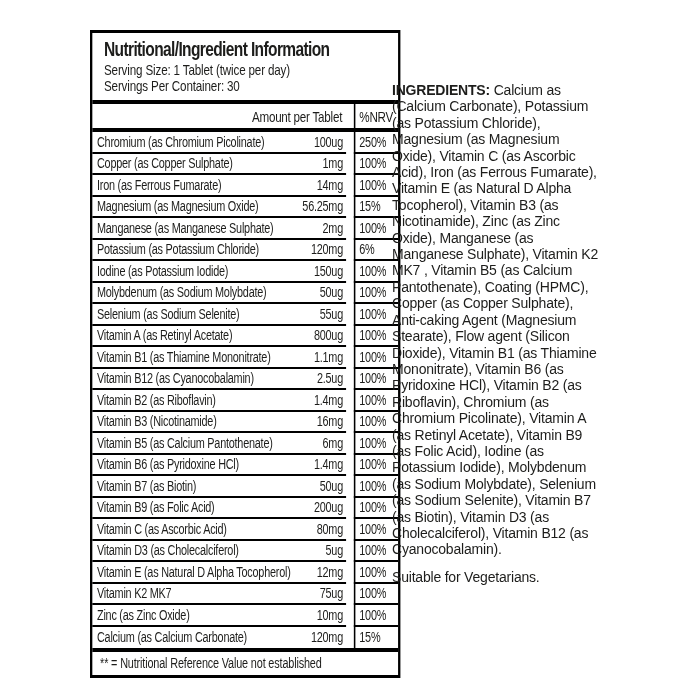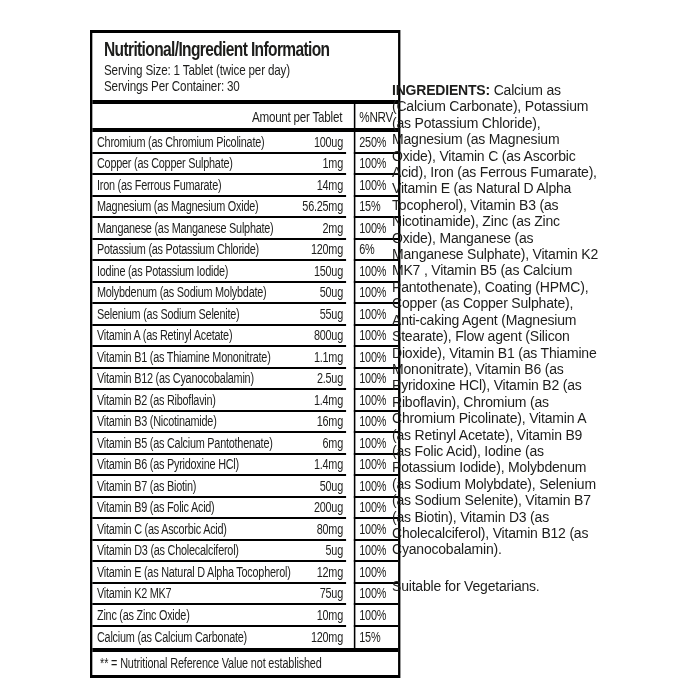--- a/index.html
+++ b/index.html
@@ -81,21 +81,21 @@
   .info {
     position: absolute;
     left: 392px; top: 82px;
     width: 206px;
     font-size: 14px;
     line-height: 16.4px;
     letter-spacing: -0.2px;
   }
   .info b { font-weight: 700; }
   .allergens { margin-top: 12px; }
-  .veg { margin-top: 20px; }
+  .veg { margin-top: 11px; }
 </style>
 </head>
 <body>
 
 <div class="panel">
   <div class="panel-head">
     <div class="title">Nutritional/Ingredient Information</div>
     <div class="serving">Serving Size: 1 Tablet (twice per day)</div>
     <div class="serving">Servings Per Container: 30</div>
   </div>

